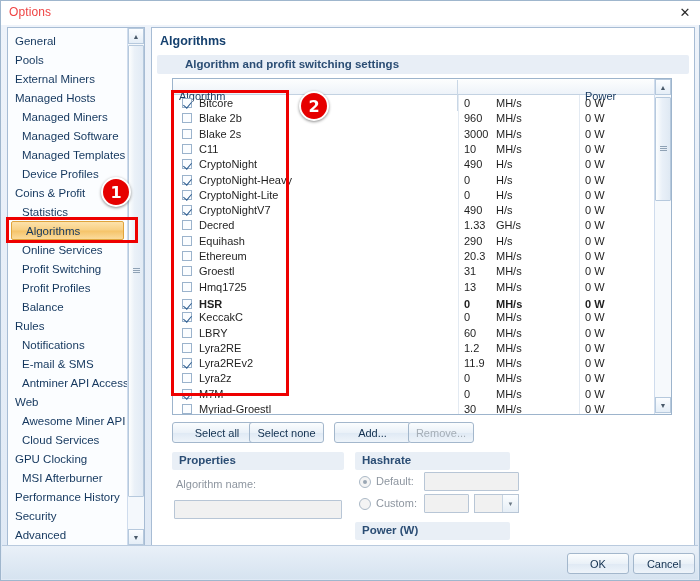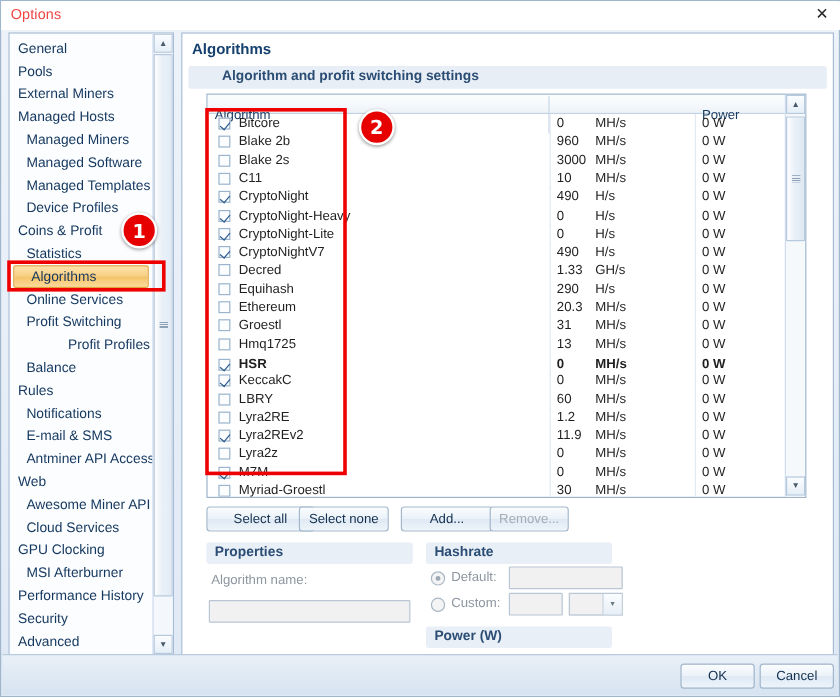--- a/index.html
+++ b/index.html
@@ -279,21 +279,21 @@
         </div>
         <div class="nav-item lvl1 selected" style="top: 193px;">
           <span>Algorithms</span>
         </div>
         <div class="nav-item lvl1" style="top: 212px;">
           <span>Online Services</span>
         </div>
         <div class="nav-item lvl1" style="top: 231px;">
           <span>Profit Switching</span>
         </div>
-        <div class="nav-item lvl1" style="top: 250px; justify-content: flex-end;">
+        <div class="nav-item lvl1" style="top: 250px;">
           <span>Profit Profiles</span>
         </div>
         <div class="nav-item lvl1" style="top: 269px;">
           <span>Balance</span>
         </div>
         <div class="nav-item lvl0" style="top: 288px;">
           <span>Rules</span>
         </div>
         <div class="nav-item lvl1" style="top: 307px;">
           <span>Notifications</span>

